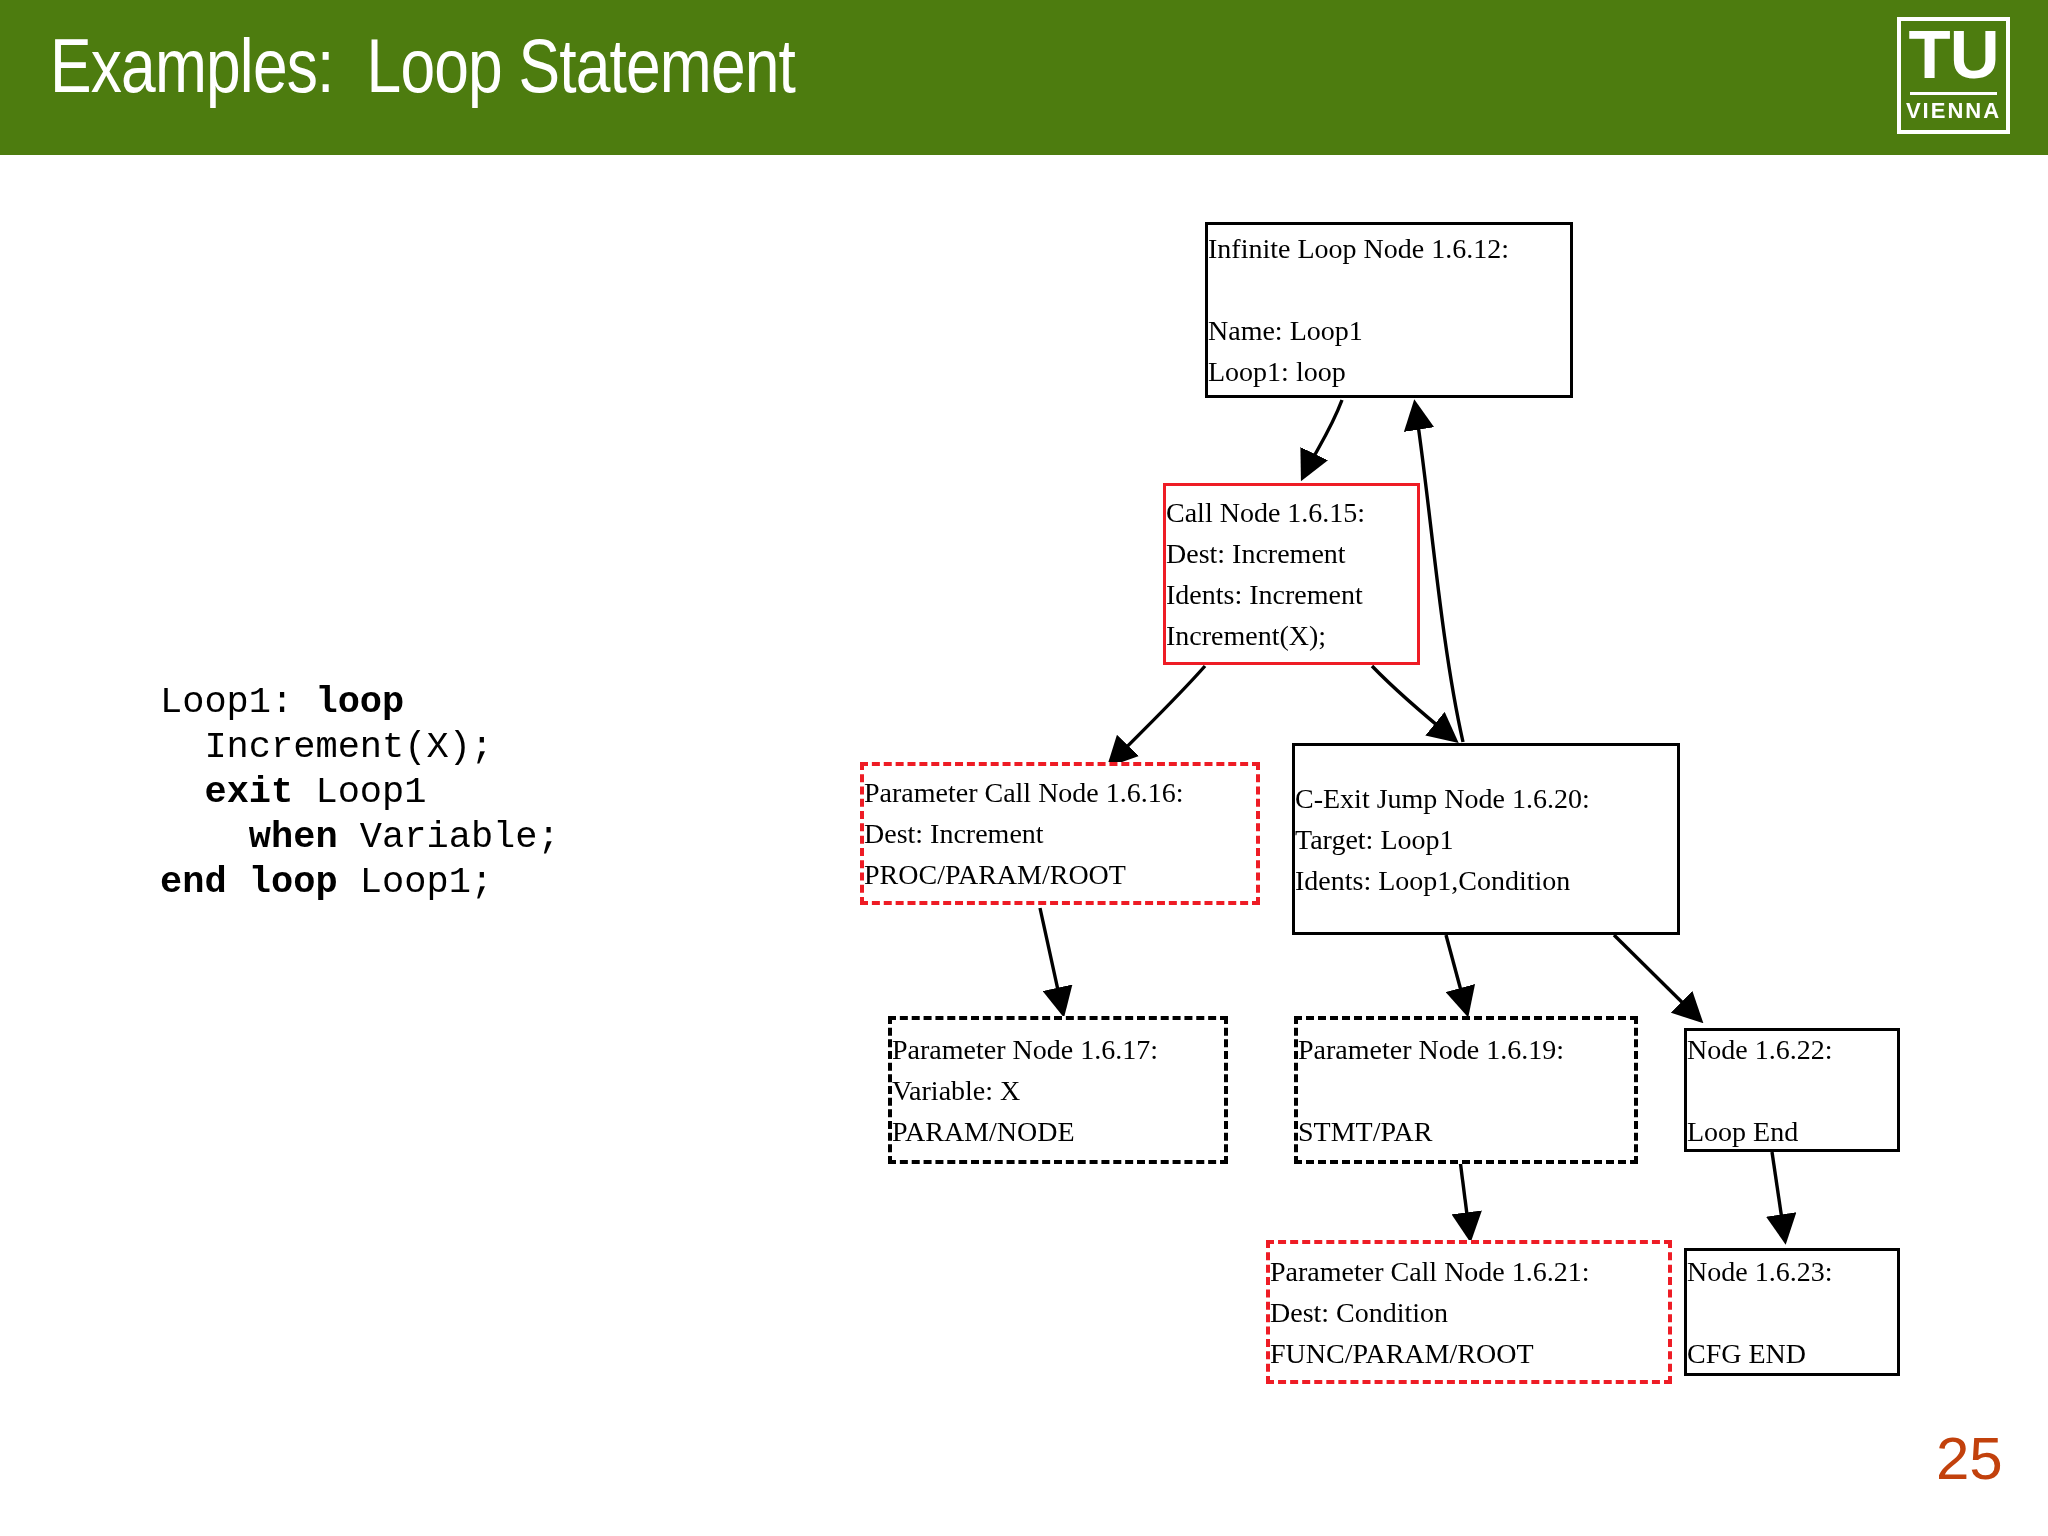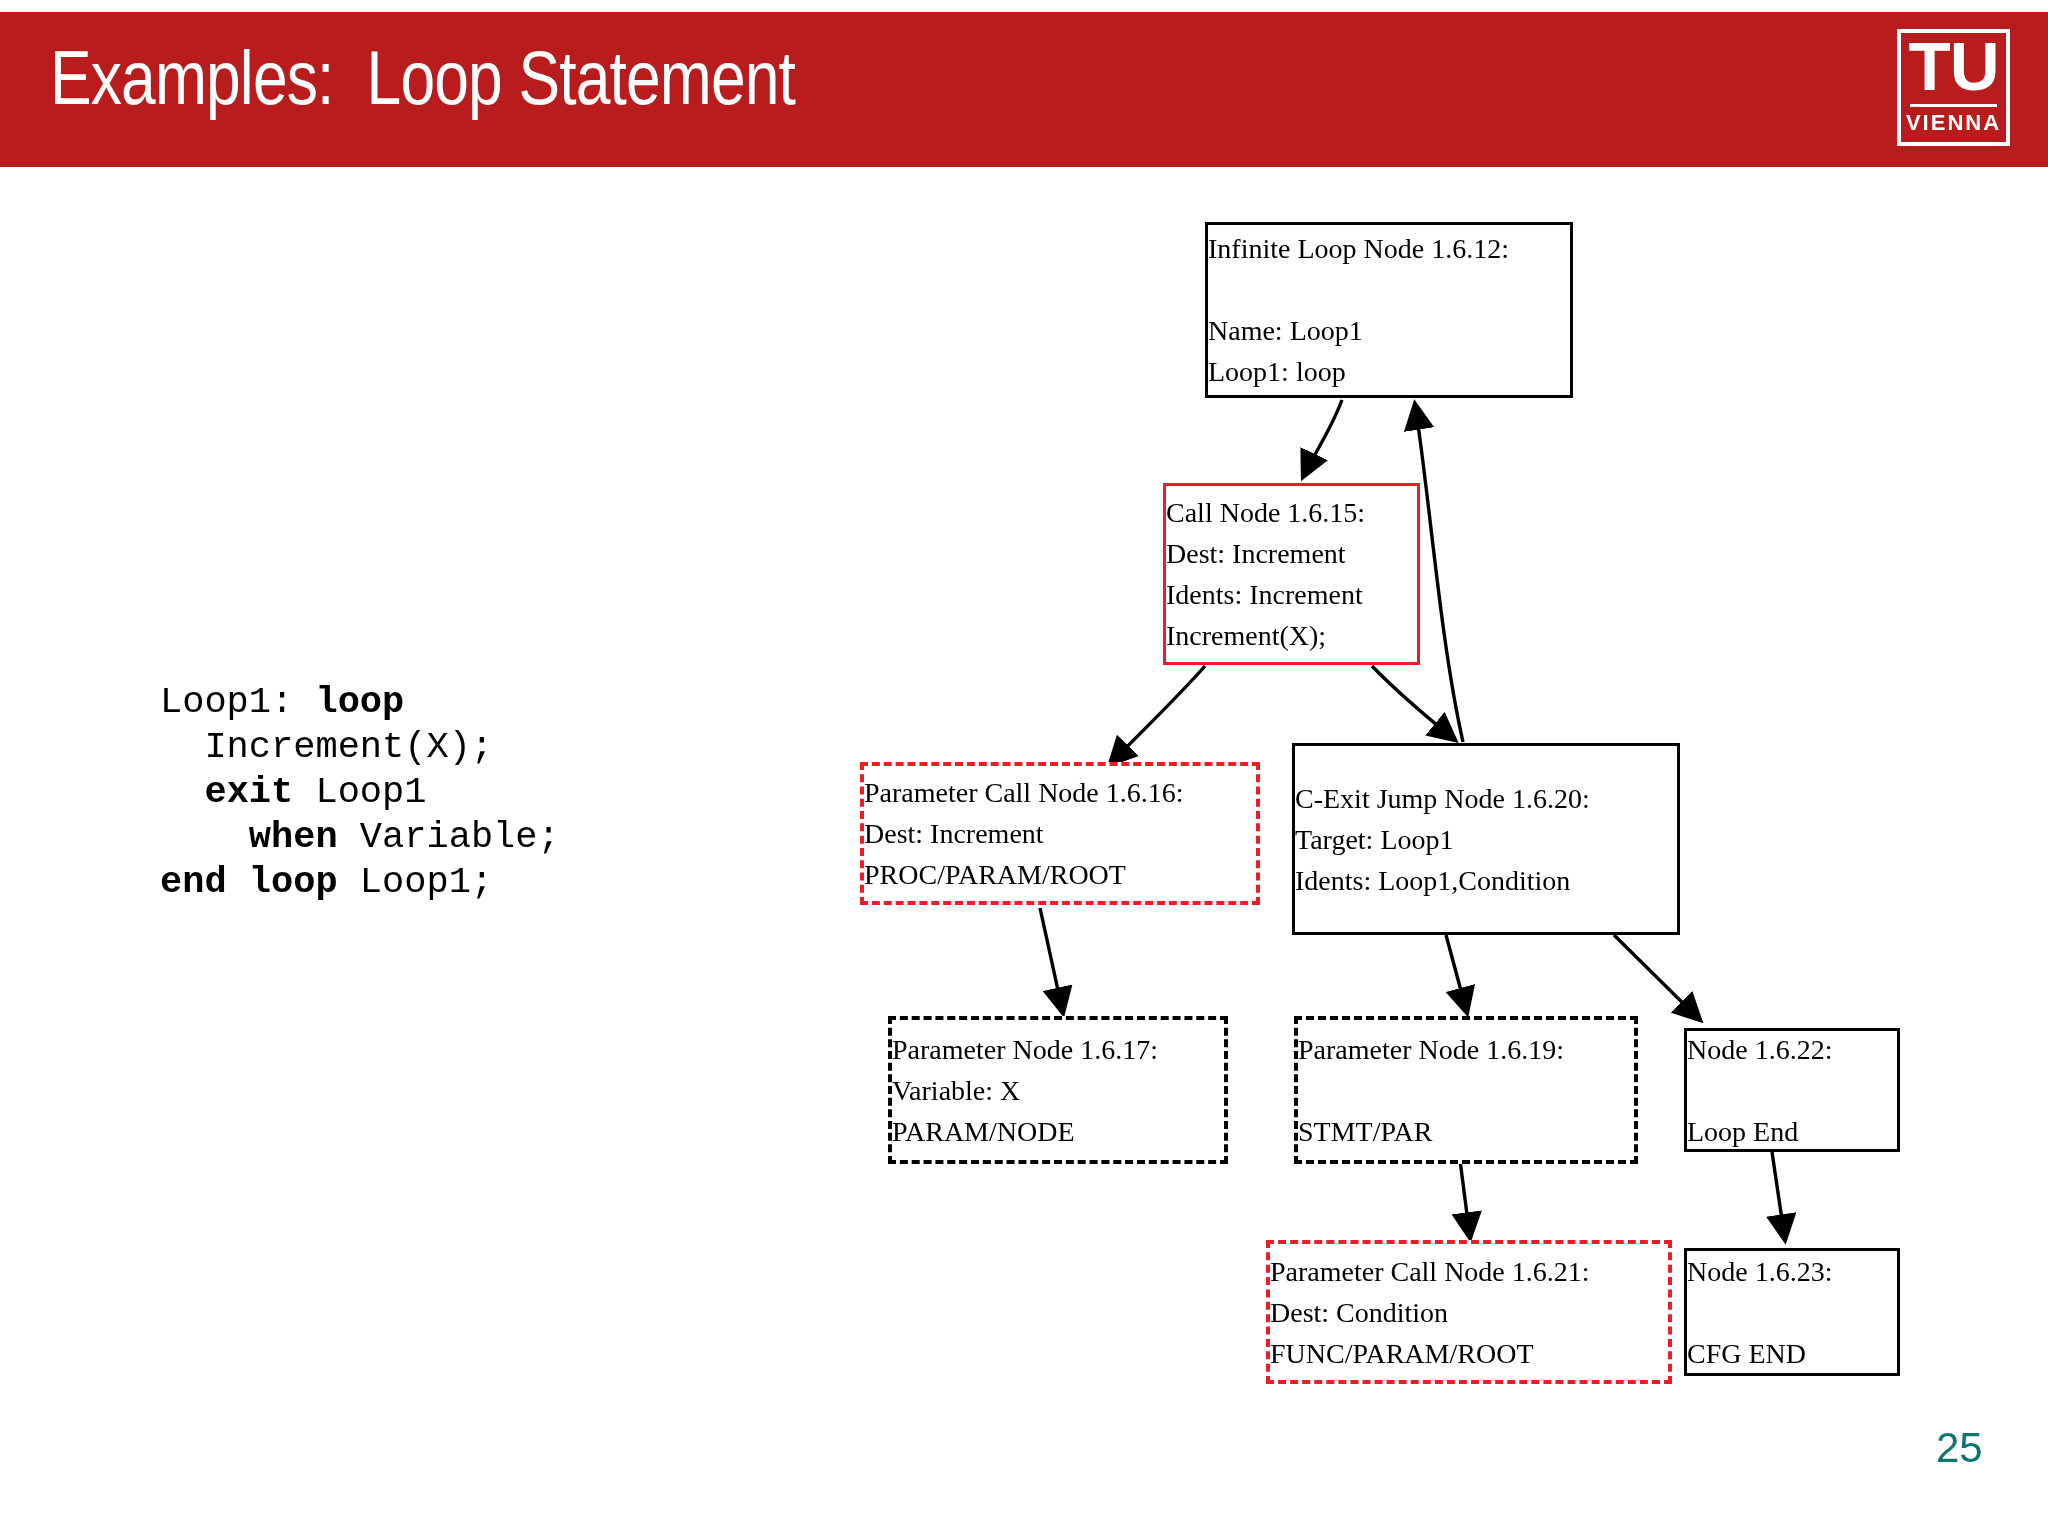--- a/index.html
+++ b/index.html
@@ -4,22 +4,22 @@
 <style>
   html,body{margin:0;padding:0;}
   body{
     width:2048px;height:1536px;
     background:#ffffff;
     font-family:"Liberation Sans",sans-serif;
     overflow:hidden;position:relative;
   }
   
   #header{
-    position:absolute;left:0;top:12px;width:2048px;height:155px;
-    background:#b91c1c;
+    position:absolute;left:0;top:0;width:2048px;height:155px;
+    background:#4d7c0f;
   }
   #header-title{
     position:absolute;left:50px;top:22px;
     font-family:"Liberation Sans",sans-serif;
     font-size:76px;color:#ffffff;
     letter-spacing:-1px;
     transform:scaleX(0.82);transform-origin:left center;
     white-space:pre;
   }
   
@@ -64,21 +64,21 @@
   }
   .node .ln{display:block;white-space:pre;}
   .n-solid-black{border:3px solid #000000;}
   .n-solid-red{border:3px solid #ee1c25;}
   .n-dashed-red{border:4px dashed #ee1c25;}
   .n-dashed-black{border:4px dashed #000000;}
   
   #pagenum{
     position:absolute;left:1936px;top:1424px;
     font-family:"Liberation Sans",sans-serif;
-    font-size:42px;color:#0f766e;
+    font-size:60px;color:#c2410c;
   }
 </style>
 </head>
 <body>
 
 <div id="header">
   <div id="header-title">Examples:  Loop Statement</div>
   <div id="logo">
     <div id="logo-inner">
       <div id="logo-tu">TU</div>

